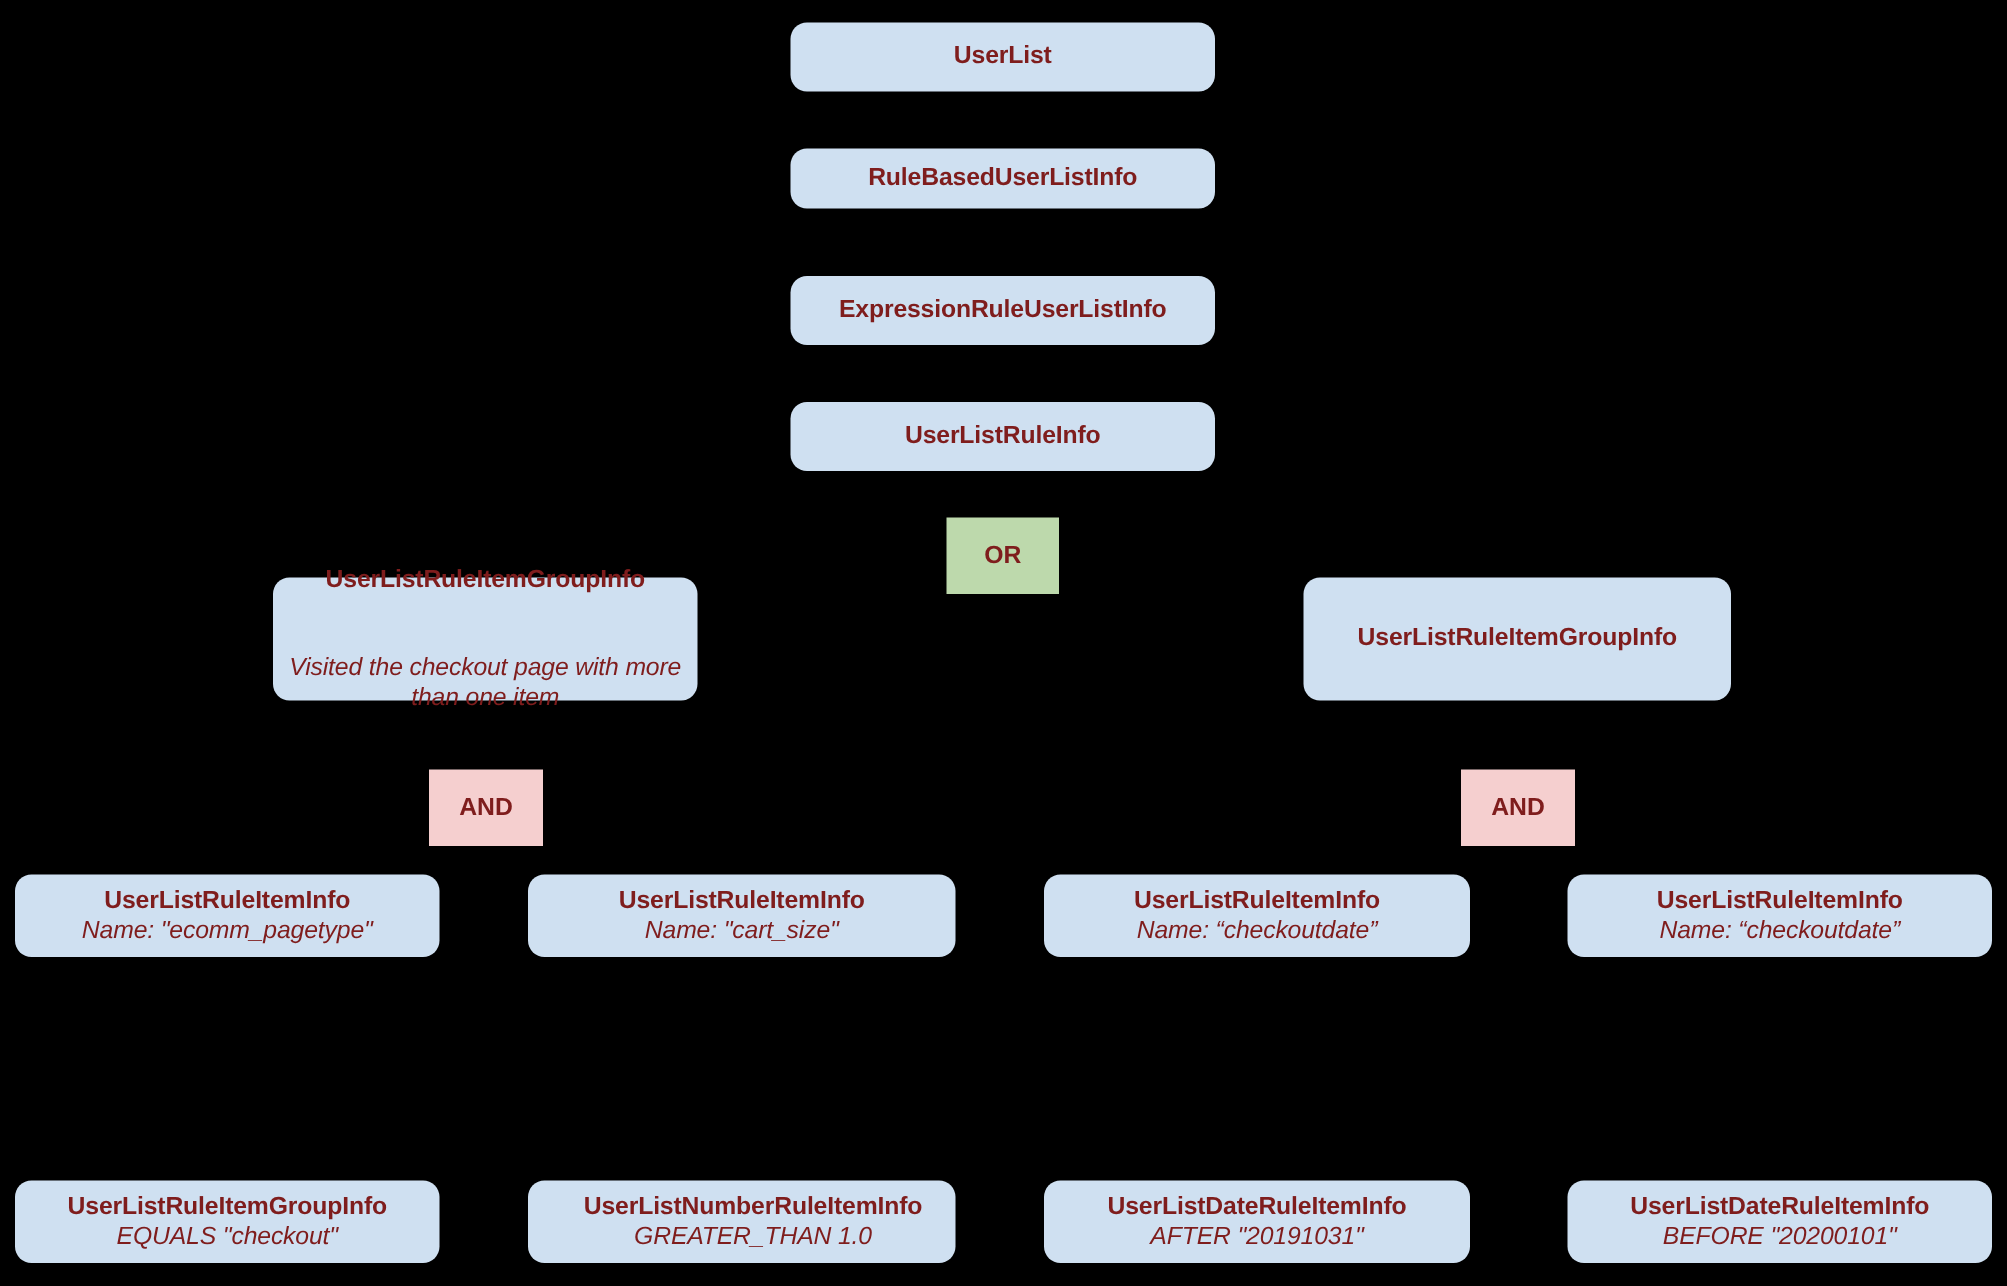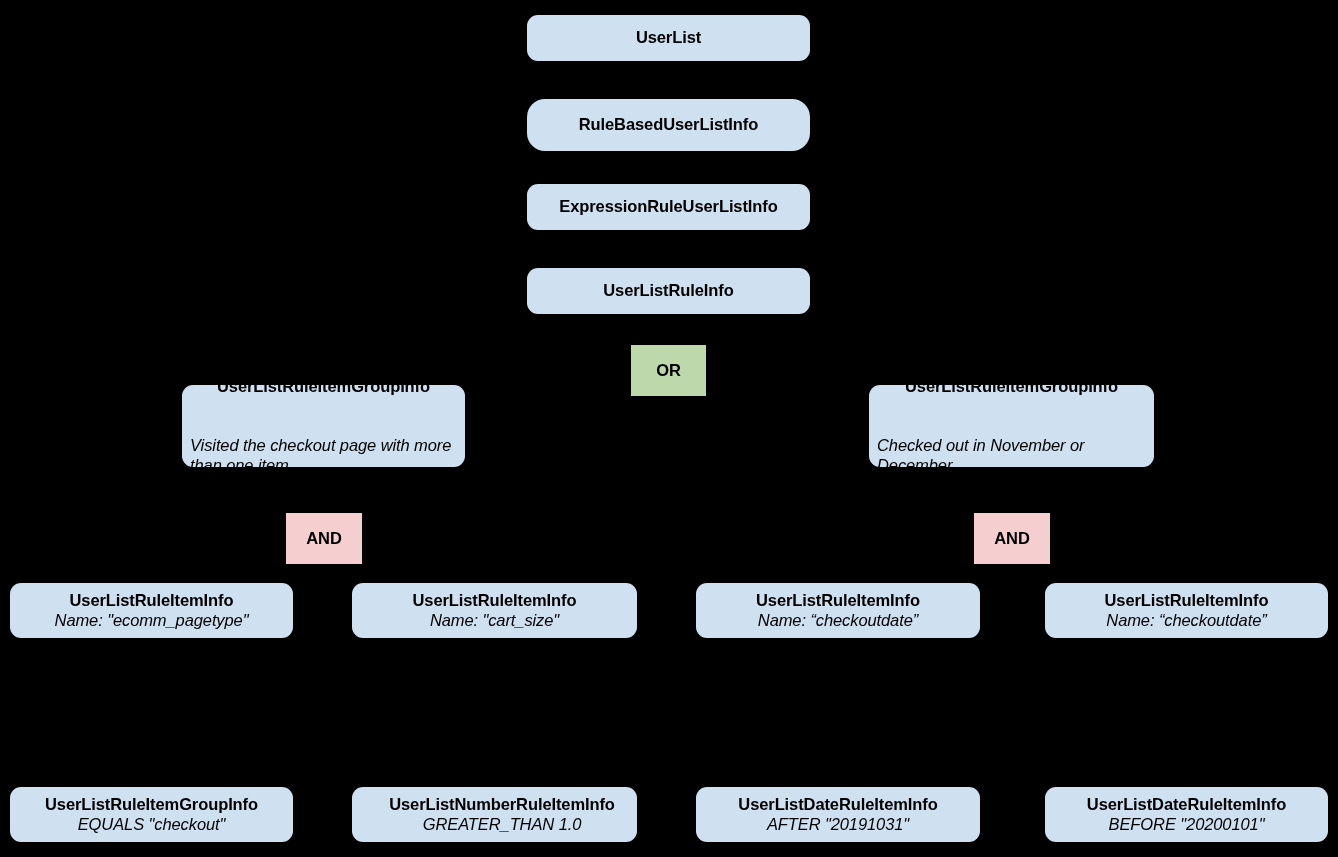--- a/index.html
+++ b/index.html
@@ -26,22 +26,22 @@
     height: 857px;
     pointer-events: none;
   }
   .node {
     position: absolute;
     box-sizing: border-box;
     display: flex;
     flex-direction: column;
     align-items: center;
     justify-content: center;
-    text-align: left;
-    color: #000000;
+    text-align: center;
+    color: #7f1d1d;
     line-height: 1.18;
   }
   .node.entity {
     background: #cfe0f1;
     border-radius: 11px;
     padding: 3px 8px;
   }
   .node.op {
     background: #bdd9ac;
     border-radius: 0;
@@ -89,39 +89,38 @@
       <path d="M 1012 564 L 1012 573.5 L 1186.5 573.5 L 1186.5 583" fill="none" stroke="#000000" stroke-width="2"></path>
       <path d="M 151.5 638 L 151.5 787" fill="none" stroke="#000000" stroke-width="2"></path>
       <path d="M 494.5 638 L 494.5 787" fill="none" stroke="#000000" stroke-width="2"></path>
       <path d="M 838 638 L 838 787" fill="none" stroke="#000000" stroke-width="2"></path>
       <path d="M 1186.5 638 L 1186.5 787" fill="none" stroke="#000000" stroke-width="2"></path>
     </svg>
   <div id="node-layer">
       <div class="node entity" style="left: 527px; top: 15px; width: 283px; height: 46px;">
         <div class="node-title">UserList</div>
       </div>
-      <div class="node entity" style="left: 527px; top: 99px; width: 283px; height: 52px; border-radius: 18px;">
+      <div class="node entity" style="left: 527px; top: 99px; width: 283px; height: 40px;">
         <div class="node-title">RuleBasedUserListInfo</div>
       </div>
       <div class="node entity" style="left: 527px; top: 184px; width: 283px; height: 46px;">
         <div class="node-title">ExpressionRuleUserListInfo</div>
       </div>
       <div class="node entity" style="left: 527px; top: 268px; width: 283px; height: 46px;">
         <div class="node-title">UserListRuleInfo</div>
       </div>
       <div class="node op" style="left: 631px; top: 345px; width: 75px; height: 51px;">
         <div class="op-label">OR</div>
       </div>
       <div class="node entity" style="left: 182px; top: 385px; width: 283px; height: 82px;">
         <div class="node-title">UserListRuleItemGroupInfo</div>
         <div class="node-sub wrap">Visited the checkout page with more than one item</div>
       </div>
       <div class="node entity" style="left: 869px; top: 385px; width: 285px; height: 82px;">
         <div class="node-title">UserListRuleItemGroupInfo</div>
-        <div class="node-sub wrap">Checked out in November or December</div>
       </div>
       <div class="node op and" style="left: 286px; top: 513px; width: 76px; height: 51px;">
         <div class="op-label">AND</div>
       </div>
       <div class="node op and" style="left: 974px; top: 513px; width: 76px; height: 51px;">
         <div class="op-label">AND</div>
       </div>
       <div class="node entity" style="left: 10px; top: 583px; width: 283px; height: 55px;">
         <div class="node-title">UserListRuleItemInfo</div>
         <div class="node-sub">Name: "ecomm_pagetype"</div>

